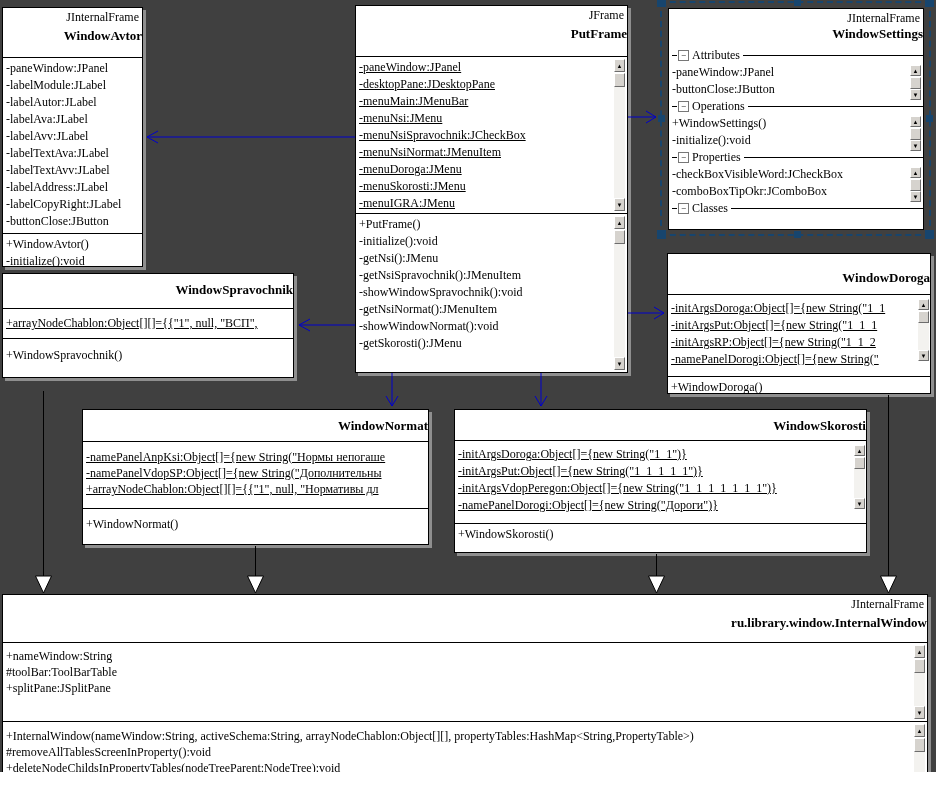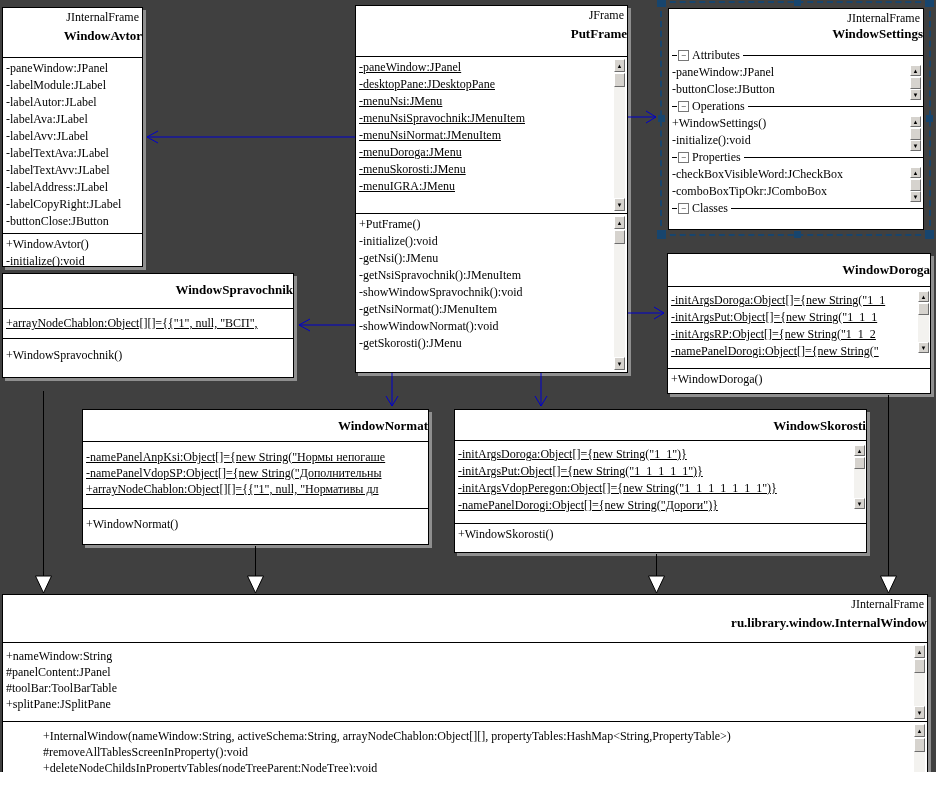--- a/index.html
+++ b/index.html
@@ -60,42 +60,42 @@
   #box-windowsettings .sb-o{top:107px;height:32px;right:2px;}
   #box-windowsettings .sb-p{top:158px;height:32px;right:2px;}
 
   #box-windowspravochnik{left:2px;top:273px;width:292px;height:105px;}
   #box-windowspravochnik .hdr{height:34px;}
   #box-windowspravochnik .comp0{height:30px;}
   #box-windowspravochnik .comp0 .rows{padding-top:6px;}
   #box-windowspravochnik .comp1 .rows{padding-top:8px;}
 
   #box-windowdoroga{left:667px;top:253px;width:264px;height:141px;}
-  #box-windowdoroga .hdr{height:32px;}
+  #box-windowdoroga .hdr{height:32px;margin-top:8px;}
   #box-windowdoroga .comp0{height:82px;}
   #box-windowdoroga .comp0 .rows{padding-top:5px;}
   #box-windowdoroga .vsb{top:4px;height:62px;right:1px;}
 
   #box-windownormat{left:82px;top:409px;width:347px;height:136px;}
   #box-windownormat .hdr{height:31px;}
   #box-windownormat .comp0{height:67px;}
   #box-windownormat .comp0 .rows{padding-top:7px;}
   #box-windownormat .comp1 .rows{padding-top:7px;}
 
   #box-windowskorosti{left:454px;top:409px;width:413px;height:144px;}
   #box-windowskorosti .hdr{height:30px;}
   #box-windowskorosti .comp0{height:83px;}
   #box-windowskorosti .comp0 .rows{padding-top:5px;}
   #box-windowskorosti .vsb{top:4px;height:64px;right:1px;}
 
   #box-internalwindow{left:2px;top:594px;width:926px;height:207px;}
   #box-internalwindow .hdr{height:47px;}
   #box-internalwindow .comp0{height:79px;}
   #box-internalwindow .comp0 .rows{padding-top:5px;}
-  #box-internalwindow .comp1 .rows{padding-top:6px;margin-left:37px;}
+  #box-internalwindow .comp1 .rows{padding-top:6px;}
 </style>
 </head>
 <body>
 
 <div id="canvas">
 
   <div id="box-windowavtor" class="uml-box lh17">
     <div class="hdr">
       <span class="annotation">JInternalFrame</span>
       <span class="title">WindowAvtor</span>
@@ -124,22 +124,23 @@
 
   <div id="box-putframe" class="uml-box lh17">
     <div class="hdr">
       <span class="annotation">JFrame</span>
       <span class="title">PutFrame</span>
     </div>
     <div class="compartment comp0 u">
       <div class="rows">
           <div class="row member">-paneWindow:JPanel</div>
           <div class="row member">-desktopPane:JDesktopPane</div>
+          <div class="row member">-menuMain:JMenuBar</div>
           <div class="row member">-menuNsi:JMenu</div>
-          <div class="row member">-menuNsiSpravochnik:JMenuItem</div>
+          <div class="row member">-menuNsiSpravochnik:JCheckBox</div>
           <div class="row member">-menuNsiNormat:JMenuItem</div>
           <div class="row member">-menuDoroga:JMenu</div>
           <div class="row member">-menuSkorosti:JMenu</div>
           <div class="row member">-menuIGRA:JMenu</div>
         </div>
       <div class="vsb tall">
         <div class="sb-btn">
             <span>▲</span>
           </div>
         <div class="sb-thumb"></div>
@@ -348,21 +349,20 @@
   </div>
 
   <div id="box-internalwindow" class="uml-box">
     <div class="hdr">
       <span class="annotation">JInternalFrame</span>
       <span class="title">ru.library.window.InternalWindow</span>
     </div>
     <div class="compartment comp0">
       <div class="rows">
           <div class="row member">+nameWindow:String</div>
-          <div class="row member">#panelContent:JPanel</div>
           <div class="row member">#toolBar:ToolBarTable</div>
           <div class="row member">+splitPane:JSplitPane</div>
         </div>
       <div class="vsb tall">
         <div class="sb-btn">
             <span>▲</span>
           </div>
         <div class="sb-thumb"></div>
         <div class="sb-track"></div>
         <div class="sb-btn">

